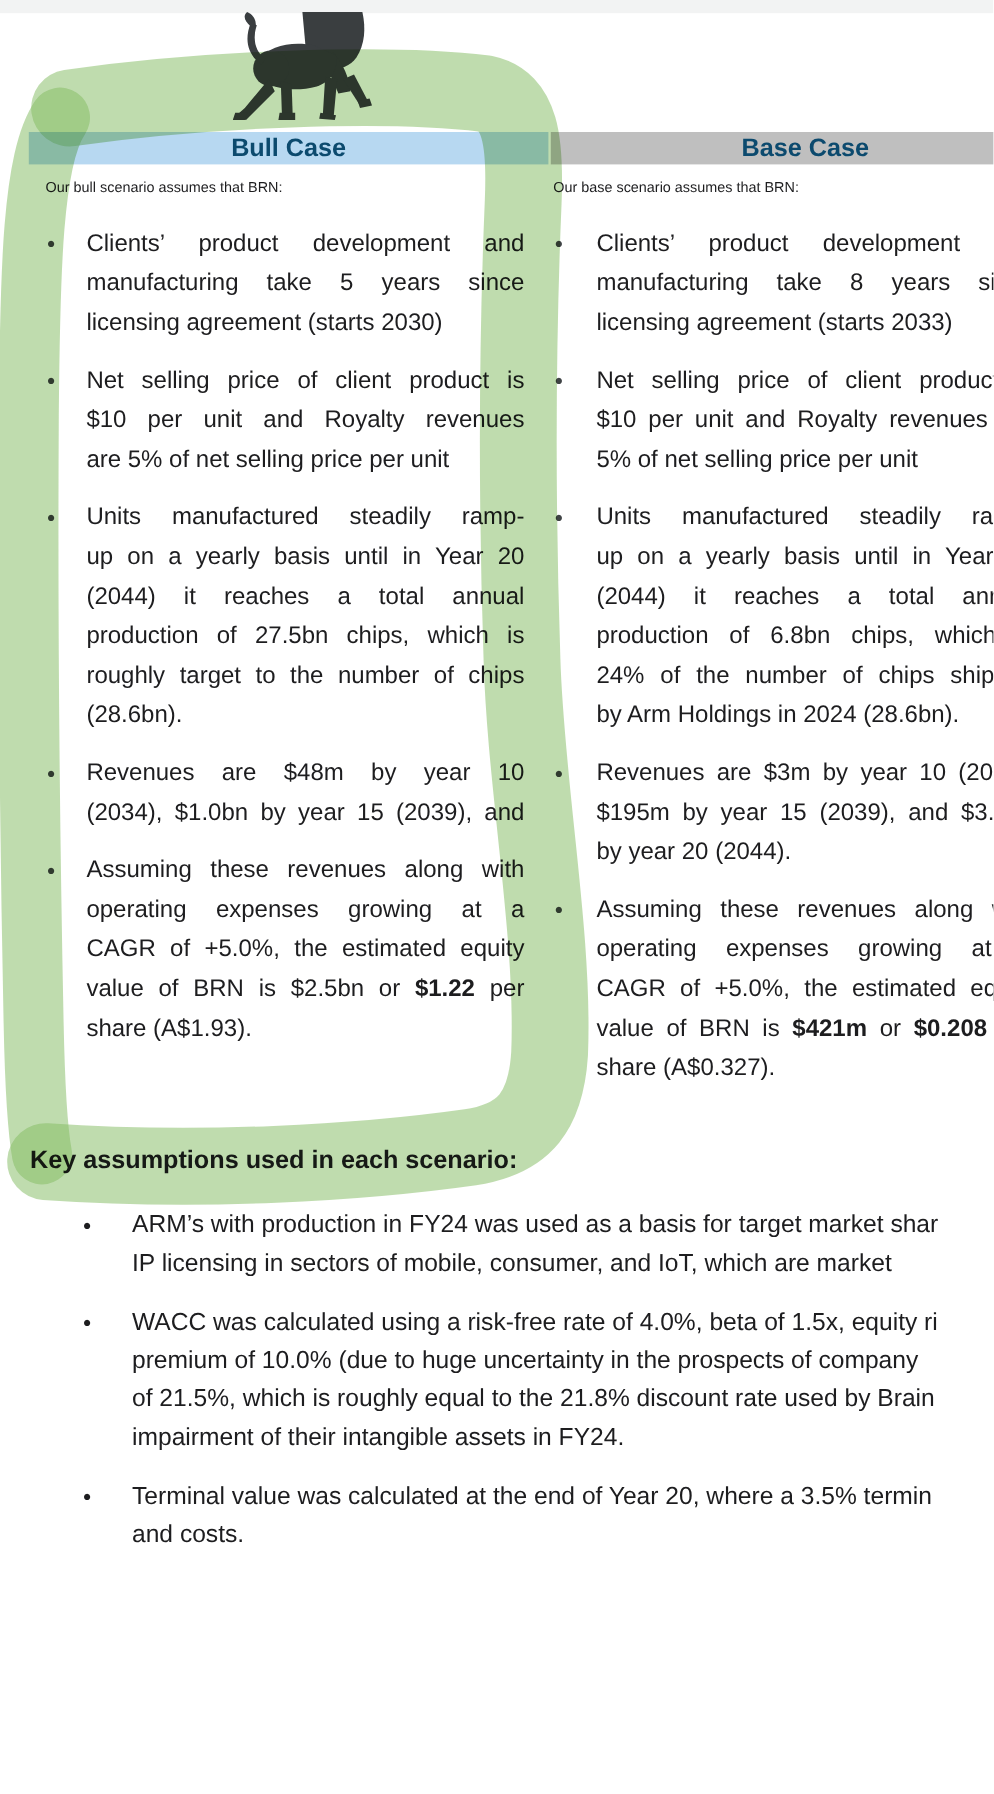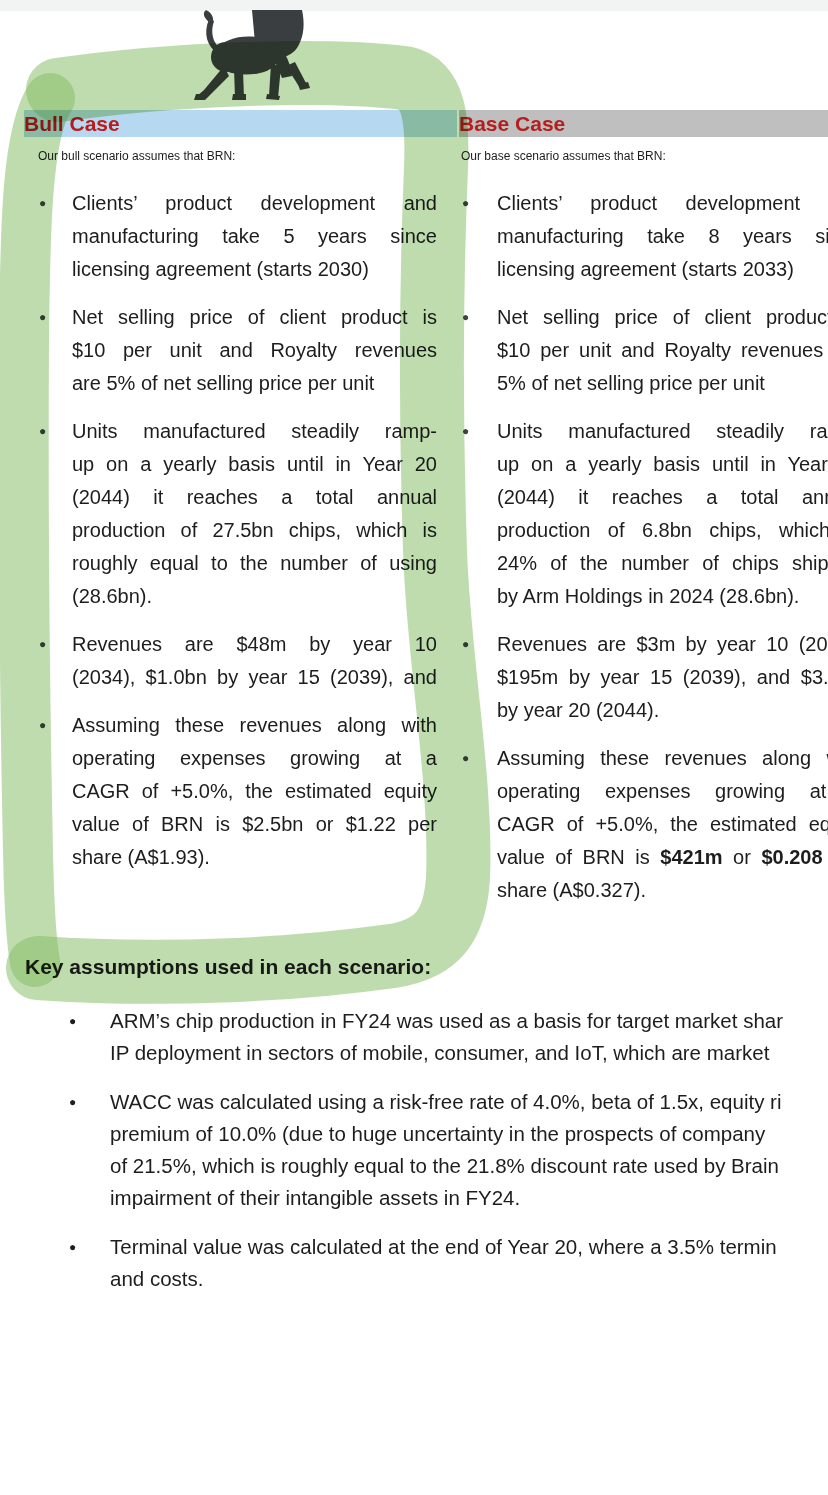--- a/index.html
+++ b/index.html
@@ -7,21 +7,21 @@
     position:relative;width:828px;height:1495px;background:#ffffff;overflow:hidden;
     font-family:"Liberation Sans","DejaVu Sans",sans-serif;color:#1d1d1f;
   }
   .top-band{position:absolute;left:0;top:0;width:828px;height:11px;background:#f2f3f3;}
   .bull-logo{position:absolute;left:194px;top:10px;width:120px;height:90px;}
 
   
   .col{position:absolute;top:110px;}
   .col-bull{left:24px;width:433px;}
   .col-base{left:459px;width:424px;}
-  .hdr-bar{height:27px;line-height:27px;text-align:left;font-weight:bold;font-size:21px;color:#b91c1c;}
+  .hdr-bar{height:27px;line-height:27px;text-align:center;font-weight:bold;font-size:21px;color:#0c4a6e;}
   .hdr-bull{background:#b7d8f1;}
   .hdr-base{background:#bfbfbf;}
   .intro{font-size:12px;line-height:33px;margin-top:3px;white-space:nowrap;}
   .col-bull .intro{margin-left:14px;}
   .col-base .intro{margin-left:2px;}
   .bullets{margin-top:14px;}
   .b{position:relative;margin-bottom:15px;font-size:20px;line-height:33px;}
   .col-bull .b{padding-left:48px;width:365px;}
   .col-base .b{padding-left:38px;width:365px;}
   .b .dot{position:absolute;top:0;font-size:12px;line-height:33px;color:#3f4345;}
@@ -94,34 +94,34 @@
           <div class="tline">Net selling price of client product is</div>
           <div class="tline">$10 per unit and Royalty revenues</div>
           <div class="tline last">are 5% of net selling price per unit</div>
         </div>
         <div class="b">
           <span class="dot">●</span>
           <div class="tline">Units manufactured steadily ramp-</div>
           <div class="tline">up on a yearly basis until in Year 20</div>
           <div class="tline">(2044) it reaches a total annual</div>
           <div class="tline">production of 27.5bn chips, which is</div>
-          <div class="tline">roughly equal to the number of using</div>
+          <div class="tline">roughly target to the number of chips</div>
           <div class="tline last">(28.6bn).</div>
         </div>
         <div class="b">
           <span class="dot">●</span>
           <div class="tline">Revenues are $48m by year 10</div>
           <div class="tline">(2034), $1.0bn by year 15 (2039), and</div>
         </div>
         <div class="b">
           <span class="dot">●</span>
           <div class="tline">Assuming these revenues along with</div>
           <div class="tline">operating expenses growing at a</div>
           <div class="tline">CAGR of +5.0%, the estimated equity</div>
-          <div class="tline"><span>value of BRN is </span><span style="font-weight: 400;">$2.5bn</span><span> or </span><span style="font-weight: 400;">$1.22</span><span> per</span></div>
+          <div class="tline"><span>value of BRN is </span><span style="font-weight: 400;">$2.5bn</span><span> or </span><span style="font-weight: 700;">$1.22</span><span> per</span></div>
           <div class="tline last">share (A$1.93).</div>
         </div>
       </div>
   </div>
 
   <div class="col col-base">
     <div class="hdr-bar hdr-base">
       <span>Base Case</span>
     </div>
     <div class="intro">Our base scenario assumes that BRN:</div>
@@ -162,22 +162,22 @@
           <div class="tline last">share (A$0.327).</div>
         </div>
       </div>
   </div>
 
   <div class="assumptions">
     <div class="a-heading">Key assumptions used in each scenario:</div>
     <div class="a-bullets">
         <div class="ab">
           <span class="dot">●</span>
-          <div class="tline">ARM’s chip production in FY24 was used as a basis for target market shar</div>
-          <div class="tline last">IP deployment in sectors of mobile, consumer, and IoT, which are market</div>
+          <div class="tline">ARM’s with production in FY24 was used as a basis for target market shar</div>
+          <div class="tline last">IP licensing in sectors of mobile, consumer, and IoT, which are market</div>
         </div>
         <div class="ab">
           <span class="dot">●</span>
           <div class="tline">WACC was calculated using a risk-free rate of 4.0%, beta of 1.5x, equity ri</div>
           <div class="tline">premium of 10.0% (due to huge uncertainty in the prospects of company</div>
           <div class="tline">of 21.5%, which is roughly equal to the 21.8% discount rate used by Brain</div>
           <div class="tline last">impairment of their intangible assets in FY24.</div>
         </div>
         <div class="ab">
           <span class="dot">●</span>

